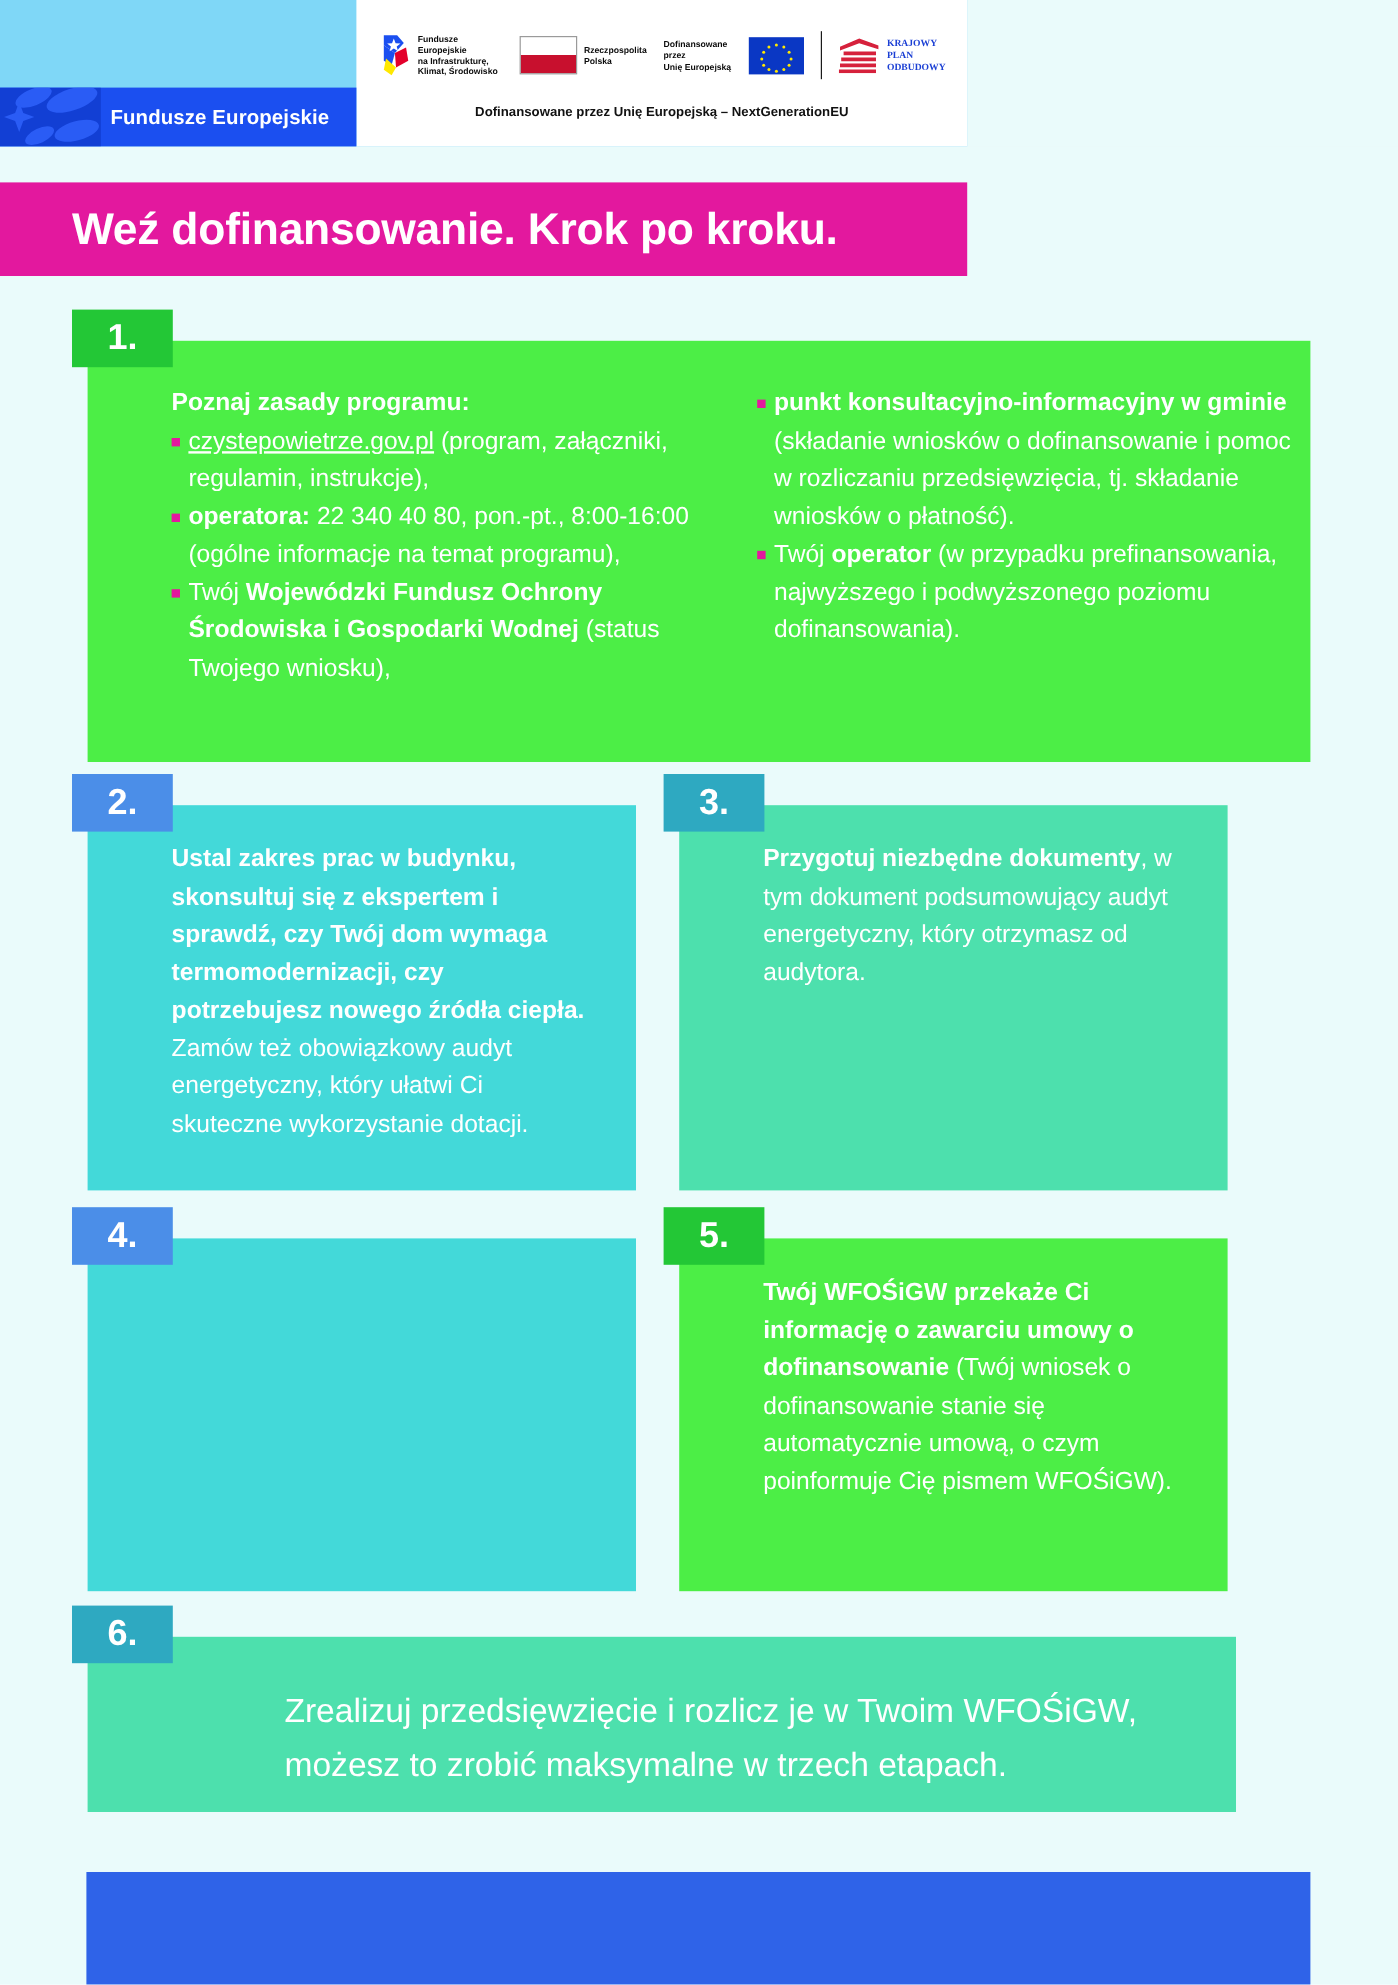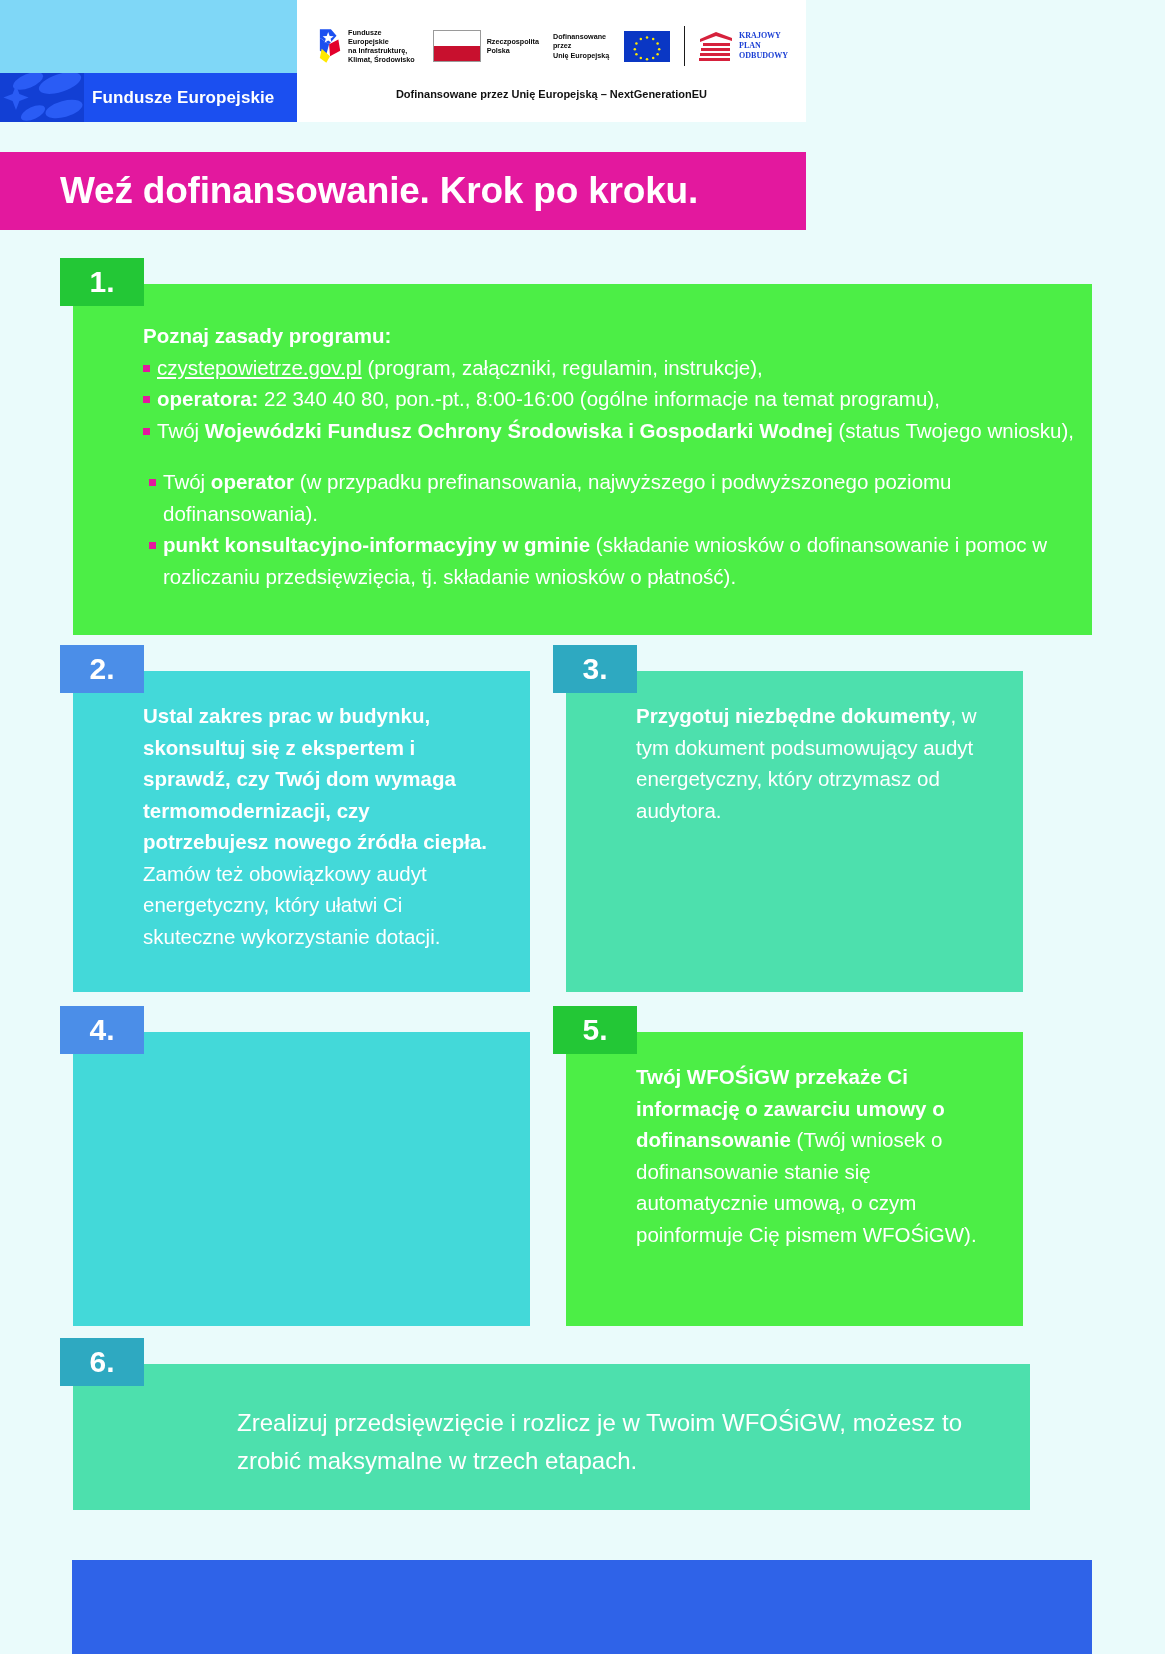--- a/index.html
+++ b/index.html
@@ -173,22 +173,21 @@
     left: 83px;
     top: 55px;
     right: 32px;
     z-index: 2;
     color: #ffffff;
     font-size: 20.5px;
     line-height: 1.54;
   }
   .card .body.two-col {
     display: flex;
-    gap: 20px;
-    flex-direction: column;
+    gap: 37px;
   }
   .col { flex: 1 1 0; min-width: 0; }
   .col.right { margin-left: 6px; }
 
   .lead { font-weight: bold; }
   b { font-weight: bold; }
 
   ul.bullets {
     list-style: none;
     margin: 0;
@@ -232,21 +231,21 @@
   #card-4 .badge { background: #4b8ee8; }
   #card-4 .panel { background: #43d9d9; }
 
   #card-5 { left: 553px; top: 1006px; width: 470px; height: 320px; }
   #card-5 .badge { background: #23c736; }
   #card-5 .panel { background: #4cee46; }
 
   #card-6 { left: 60px; top: 1338px; width: 970px; height: 172px; }
   #card-6 .badge { background: #2ea9c1; }
   #card-6 .panel { background: #4de0ad; }
-  #card-6 .body { left: 177px; top: 66px; right: 12px; font-size: 24px; line-height: 1.6; }
+  #card-6 .body { left: 177px; top: 66px; right: 12px; font-size: 28px; line-height: 1.6; }
 
   
   .bottom-band {
     position: absolute;
     left: 72px;
     top: 1560px;
     width: 1020px;
     height: 94px;
     background: #2f63e8;
   }
@@ -349,22 +348,22 @@
       <div class="col">
         <div class="lead">Poznaj zasady programu:</div>
         <ul class="bullets">
           <li><span class="link-strong">czystepowietrze.gov.pl</span><span> (program, załączniki, regulamin, instrukcje),</span></li>
           <li><b>operatora:</b><span> 22 340 40 80, pon.-pt., 8:00-16:00 (ogólne informacje na temat programu),</span></li>
           <li><span>Twój </span><b>Wojewódzki Fundusz Ochrony Środowiska i Gospodarki Wodnej</b><span> (status Twojego wniosku),</span></li>
         </ul>
       </div>
       <div class="col right">
         <ul class="bullets">
+          <li><b>punkt konsultacyjno-informacyjny w gminie</b><span> (składanie wniosków o dofinansowanie i pomoc w rozliczaniu przedsięwzięcia, tj. składanie wniosków o płatność).</span></li>
           <li><span>Twój </span><b>operator</b><span> (w przypadku prefinansowania, najwyższego i podwyższonego poziomu dofinansowania).</span></li>
-          <li><b>punkt konsultacyjno-informacyjny w gminie</b><span> (składanie wniosków o dofinansowanie i pomoc w rozliczaniu przedsięwzięcia, tj. składanie wniosków o płatność).</span></li>
         </ul>
       </div>
     </div>
   </div>
 
   <div class="card" id="card-2">
     <div class="panel"></div>
     <div class="badge">2.</div>
     <div class="body">
       <b>Ustal zakres prac w budynku, skonsultuj się z ekspertem i sprawdź, czy Twój dom wymaga termomodernizacji, czy potrzebujesz nowego źródła ciepła.</b><span> Zamów też obowiązkowy audyt energetyczny, który ułatwi Ci skuteczne wykorzystanie dotacji.</span>

